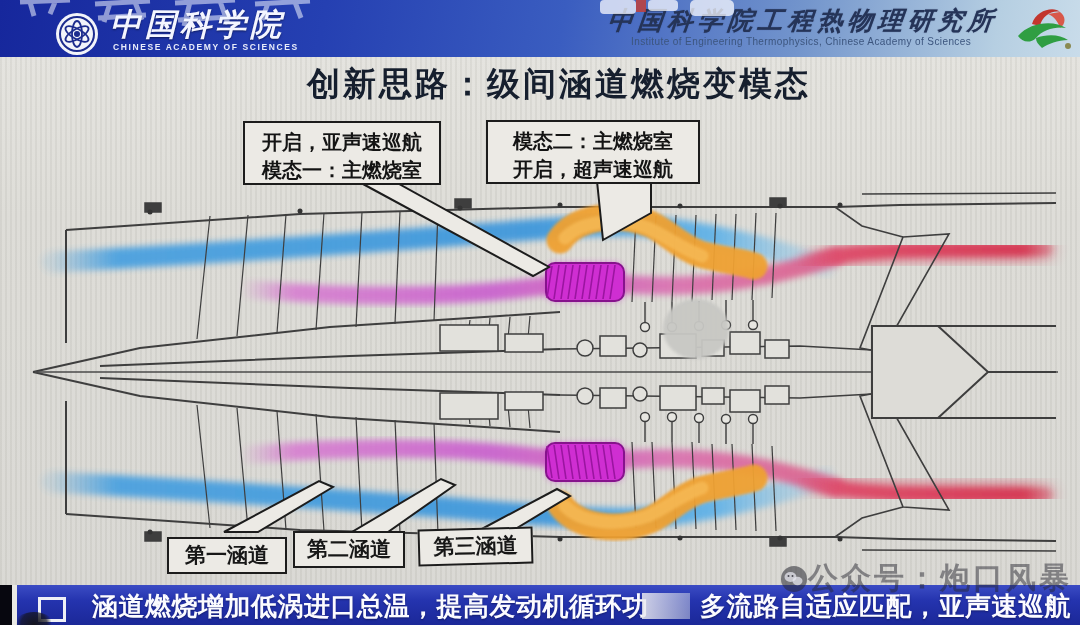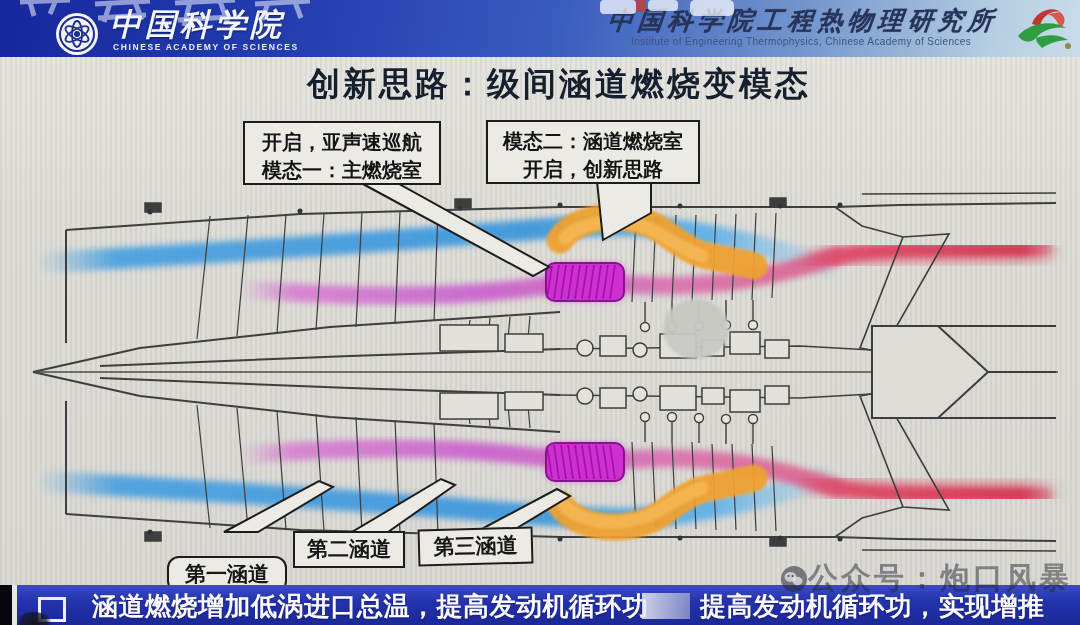--- a/index.html
+++ b/index.html
@@ -266,35 +266,35 @@
       <polygon points="352,532 388,532 455,485 441,479"></polygon>
       <polygon points="478,531 512,531 570,496 557,489"></polygon>
     </g>
   </svg>
 
   <div class="callout" style="left:243px;top:121px;width:198px;height:64px;">
     <div>开启，亚声速巡航</div>
     <div>模态一：主燃烧室</div>
   </div>
   <div class="callout" style="left:486px;top:120px;width:214px;height:64px;">
-    <div>模态二：涵道燃烧室</div>
-    <div>开启，创新思路</div>
-  </div>
-
-  <div class="duct-label" style="left:167px;top:556px;width:116px;height:33px;border-radius:12px;">第一涵道</div>
+    <div>模态二：主燃烧室</div>
+    <div>开启，超声速巡航</div>
+  </div>
+
+  <div class="duct-label" style="left:167px;top:537px;width:116px;height:33px;">第一涵道</div>
   <div class="duct-label" style="left:293px;top:531px;width:108px;height:33px;">第二涵道</div>
   <div class="duct-label" style="left:418px;top:528px;width:111px;height:33px;transform:rotate(-1.5deg);">第三涵道</div>
 
   <div class="footer-bar">
     <div class="footer-edge-black"></div>
     <div class="footer-edge-white"></div>
     <div class="footer-bullet"></div>
     <div class="footer-text1">涵道燃烧增加低涡进口总温，提高发动机循环功</div>
     <div class="footer-censor"></div>
-    <div class="footer-text2">提高发动机循环功，实现增推</div>
+    <div class="footer-text2">多流路自适应匹配，亚声速巡航</div>
   </div>
 
   <div class="watermark">
     <svg width="28" height="28" viewBox="0 0 28 28">
       <circle cx="14" cy="14" r="13" fill="rgba(40,40,50,.55)"></circle>
       <ellipse cx="10.5" cy="12" rx="6" ry="5" fill="rgba(230,230,238,.75)"></ellipse>
       <ellipse cx="17.5" cy="16" rx="5" ry="4.2" fill="rgba(230,230,238,.75)"></ellipse>
       <circle cx="8.5" cy="11" r="1" fill="rgba(40,40,50,.8)"></circle>
       <circle cx="12.5" cy="11" r="1" fill="rgba(40,40,50,.8)"></circle>
     </svg>

